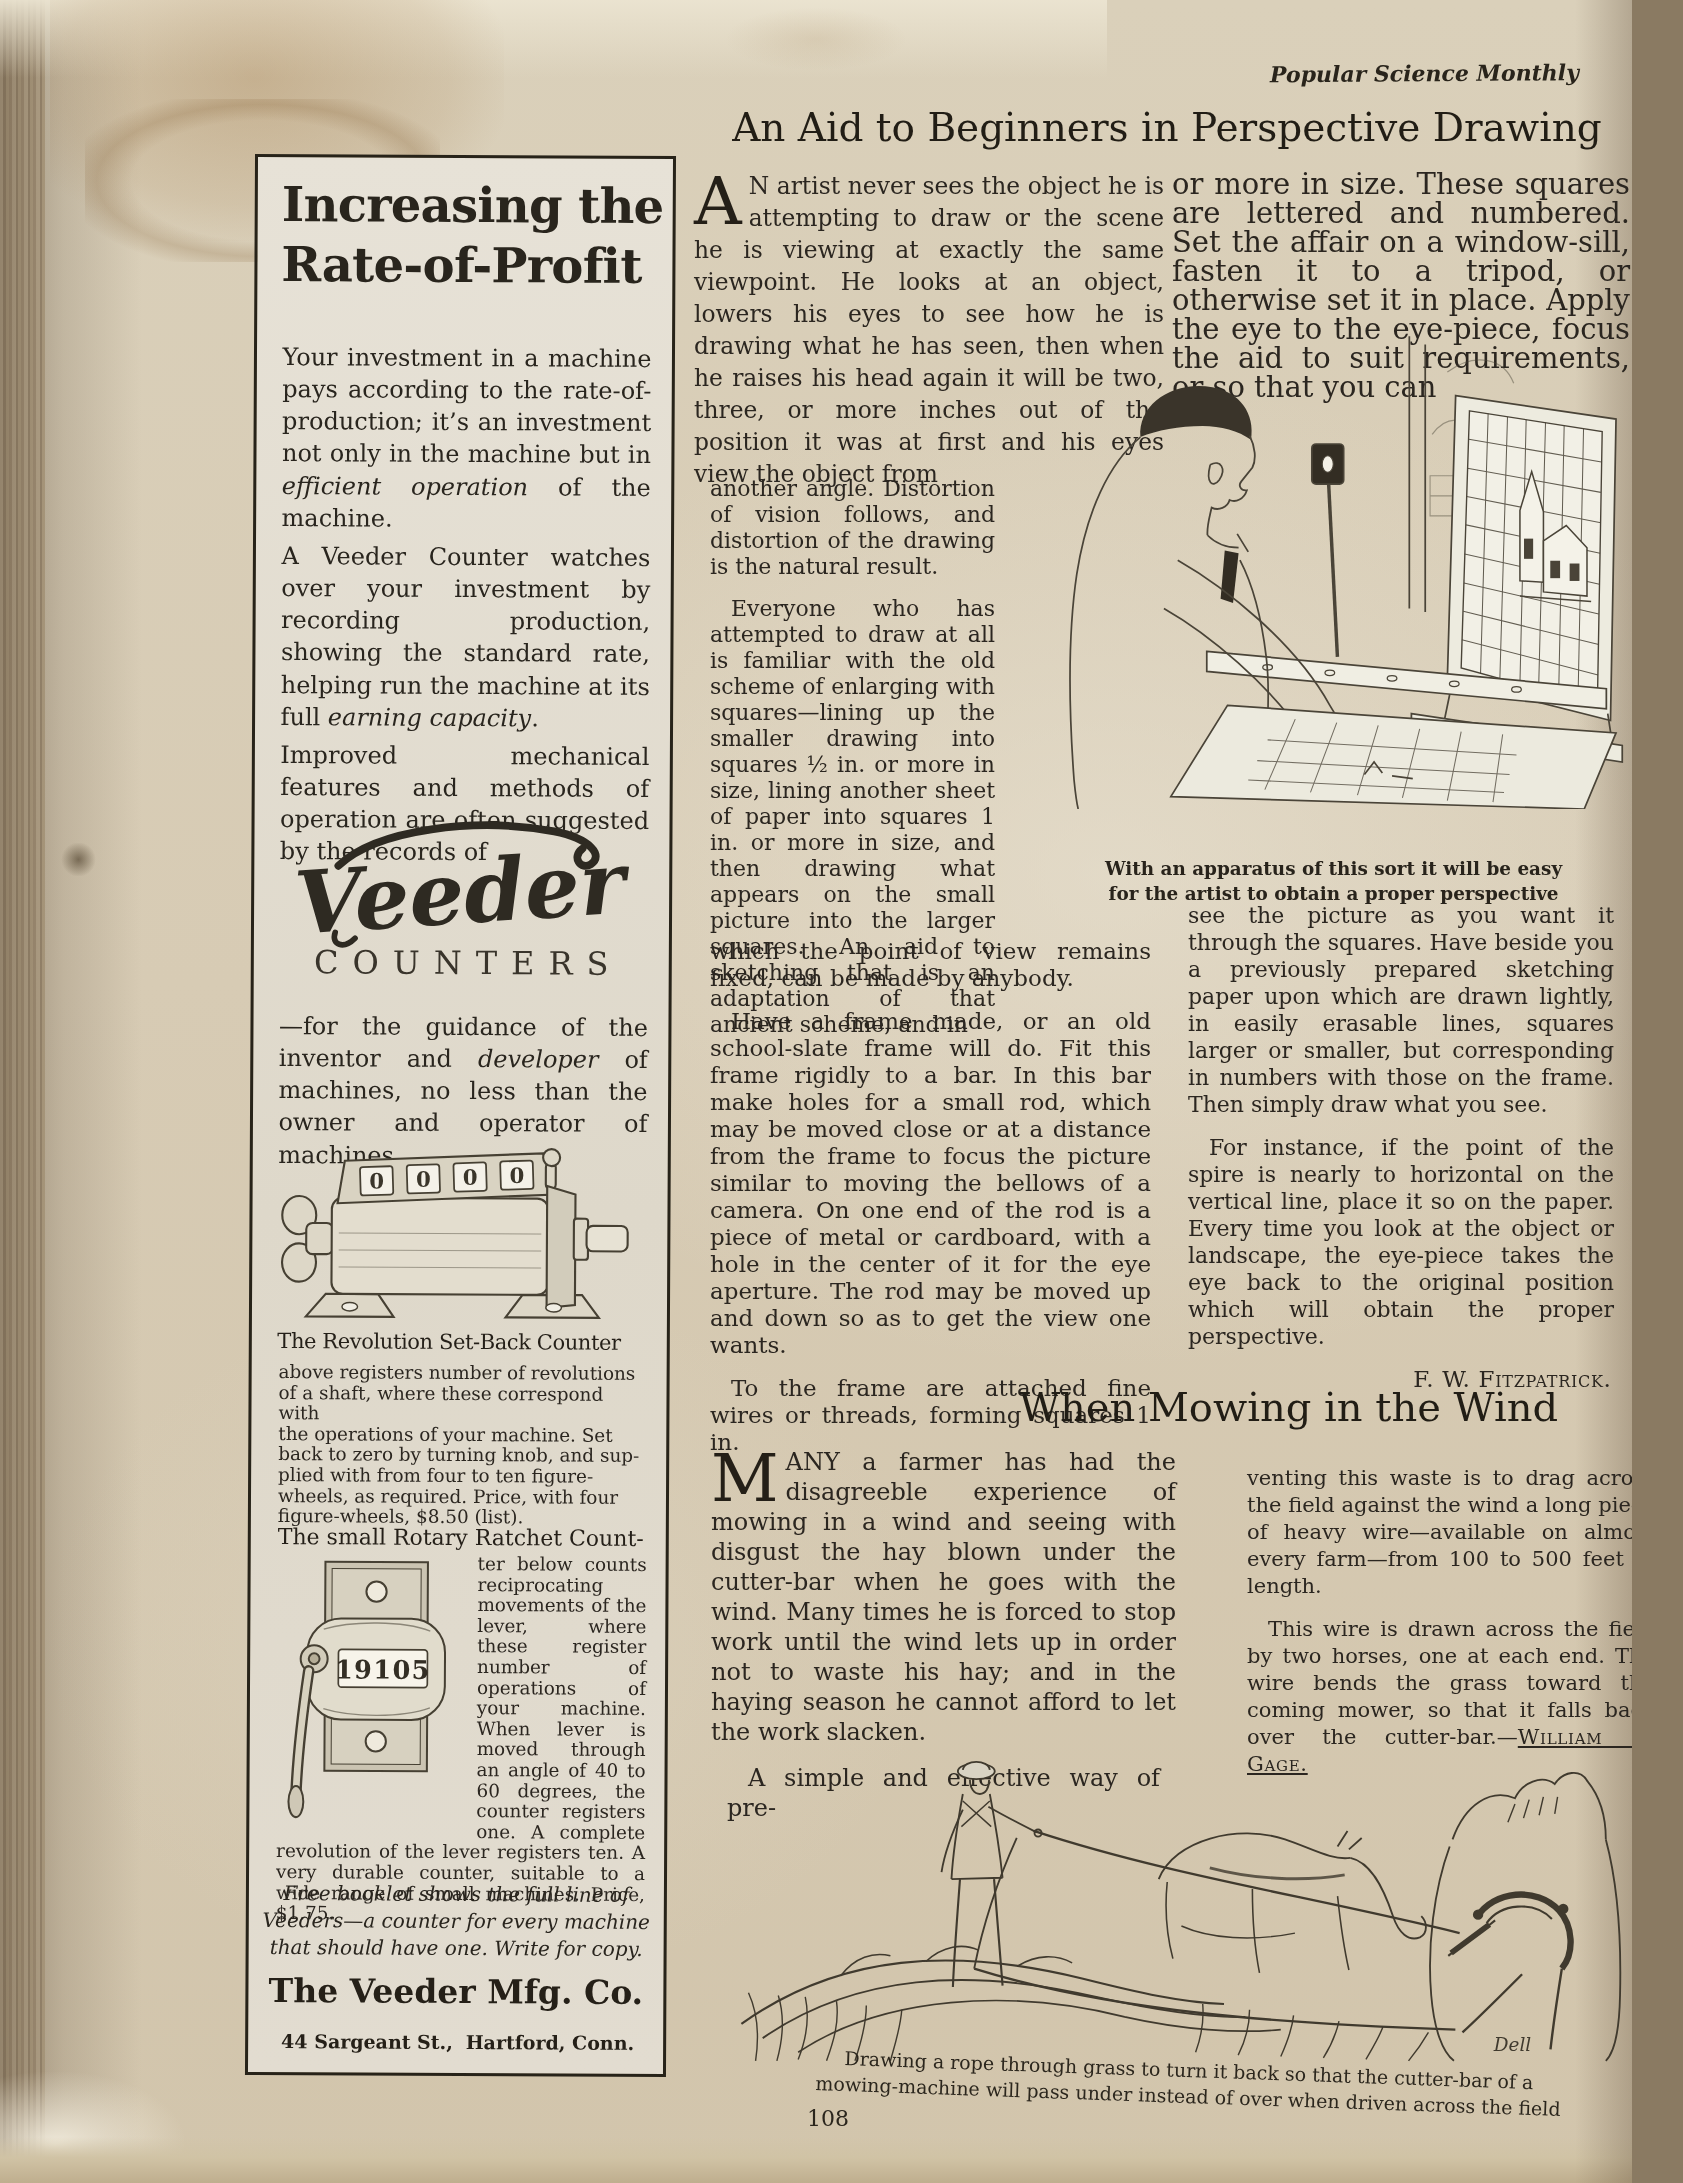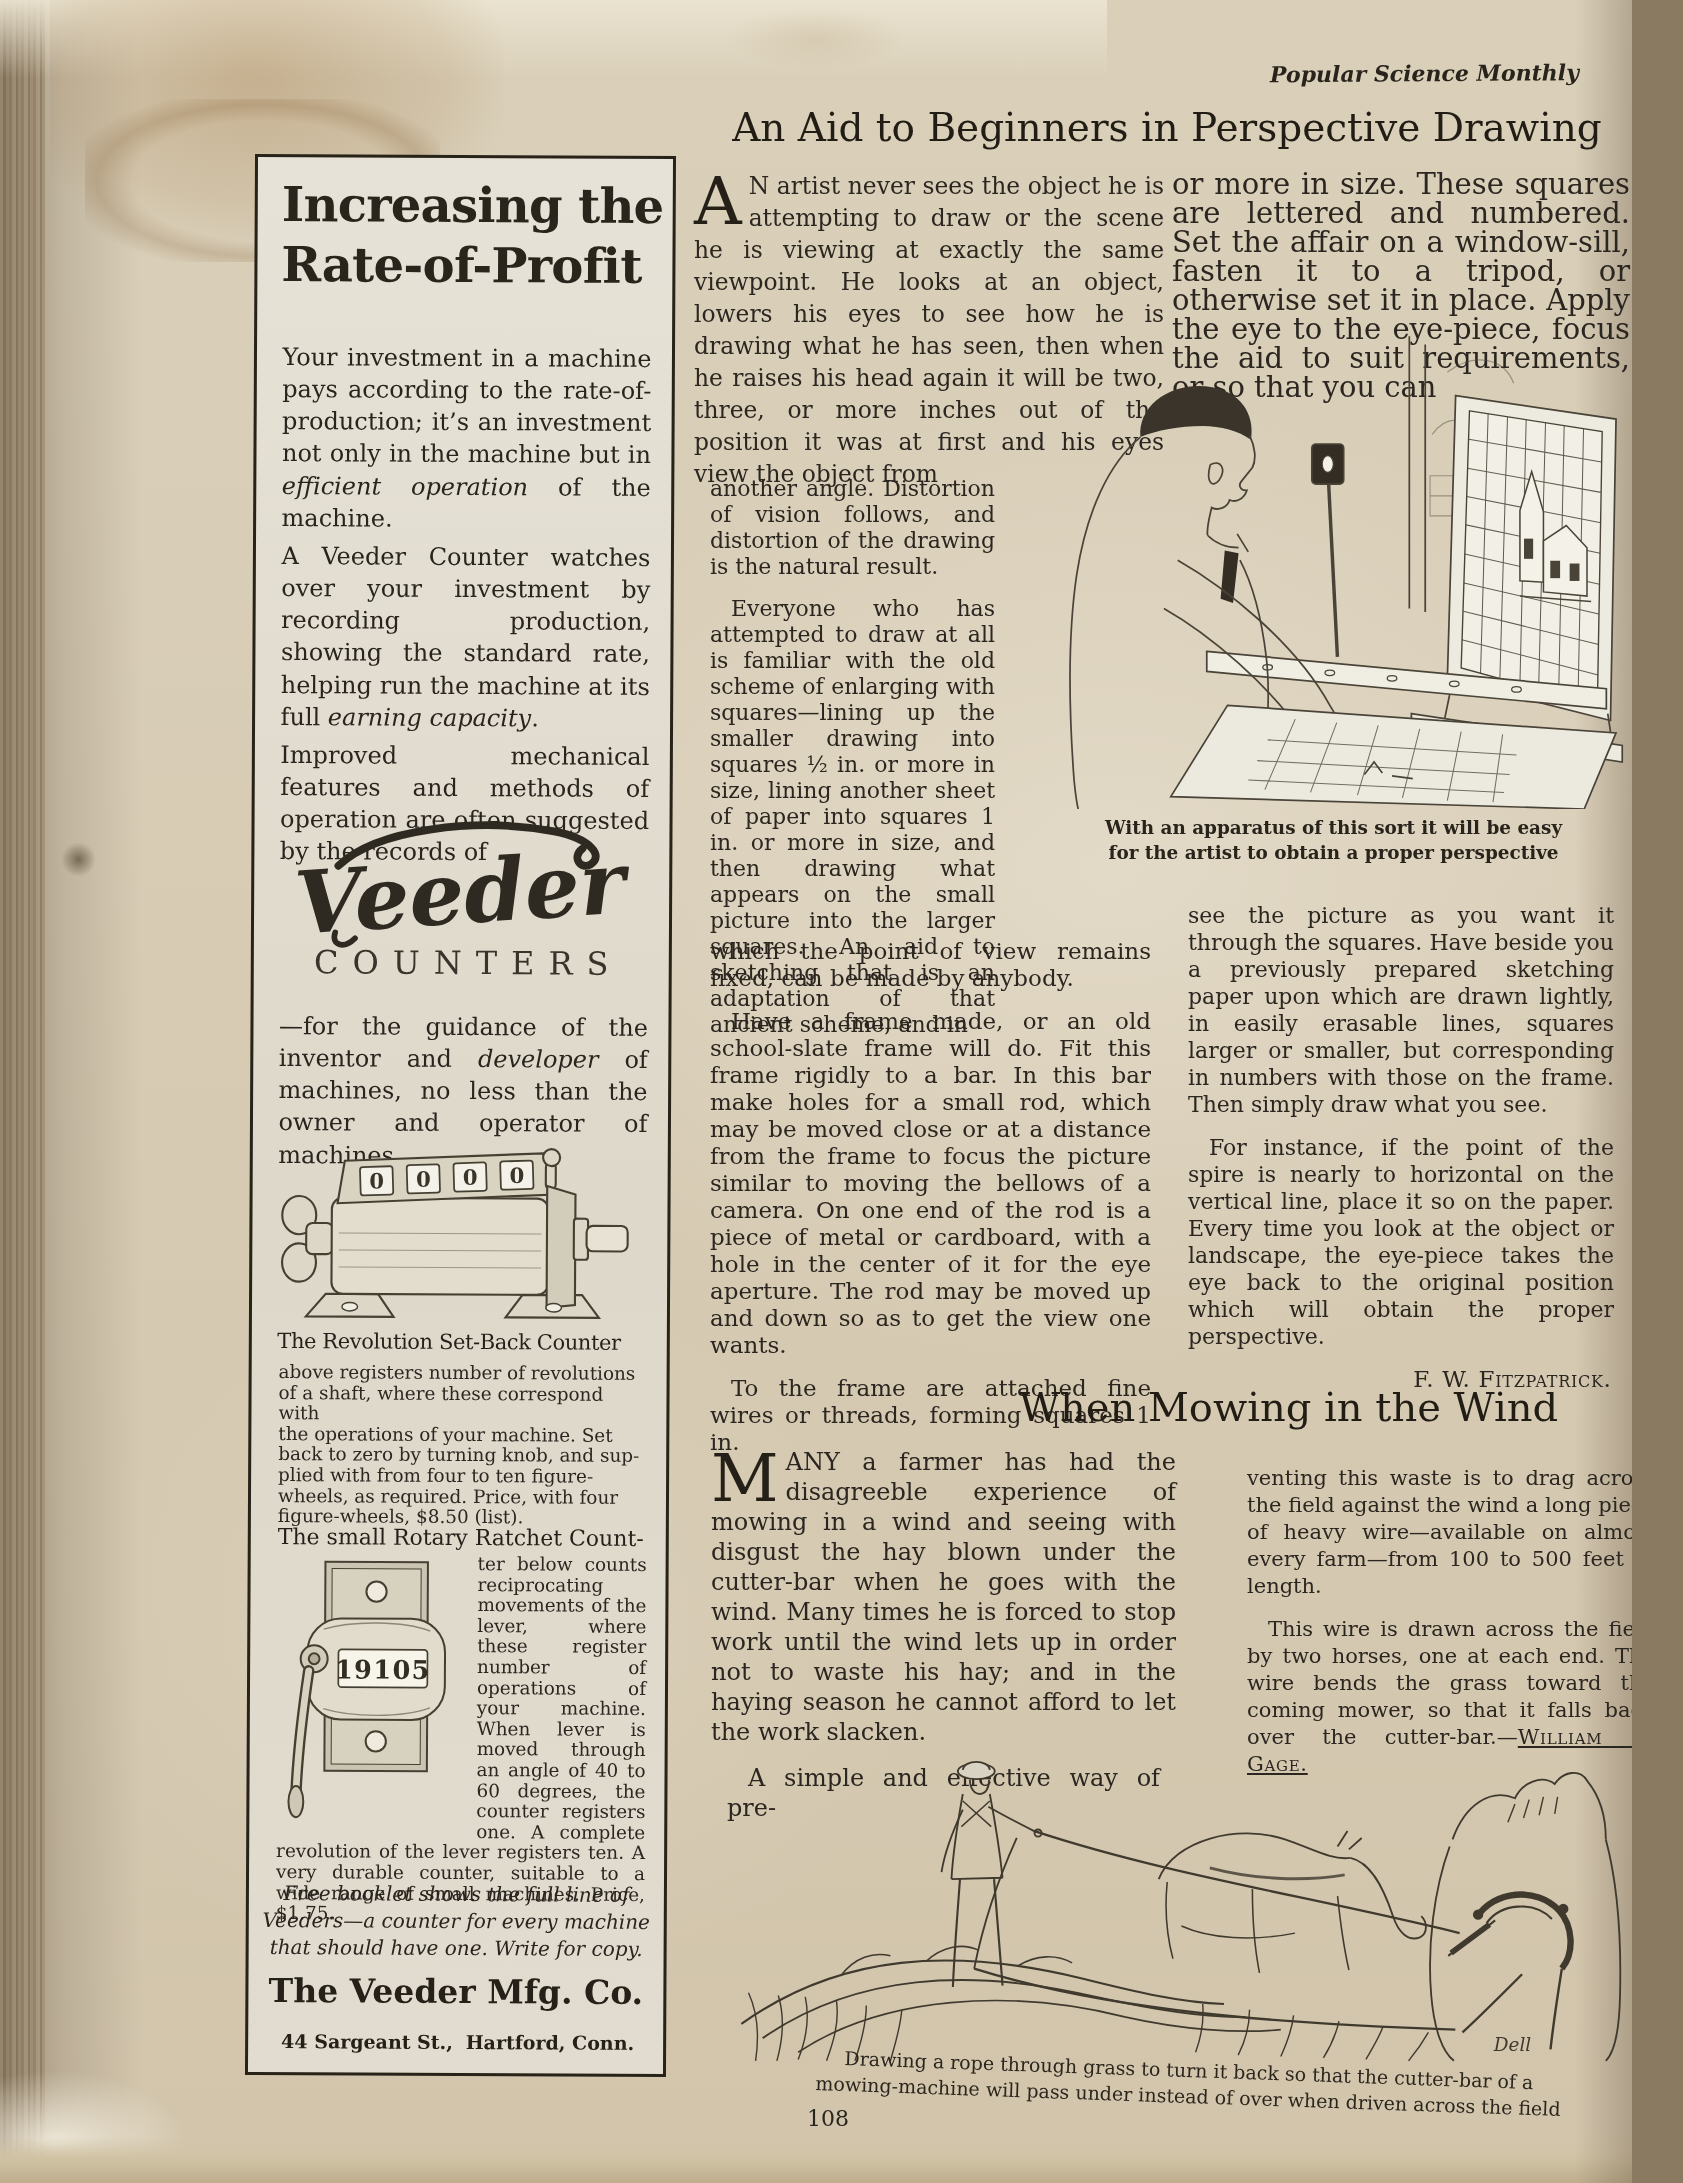--- a/index.html
+++ b/index.html
@@ -71,21 +71,21 @@
   #a1-c2a{left:1172px;top:170px;width:458px;font-size:29px;line-height:29px;}
   #a1-c2b{left:1172px;top:886px;width:458px;font-size:22px;line-height:27px;}
   .byline{text-align:right;padding-right:18.4px;font-variant:small-caps;letter-spacing:0.7px;
     font-size:23px;margin-top:5px;}
   .smallcaps{font-variant:small-caps;letter-spacing:0.7px;text-decoration:underline;}
   #a2-c1{left:711px;top:1447px;width:465px;font-size:24px;line-height:30px;}
   #a2-c2{left:1231px;top:1449px;width:440px;font-size:21px;line-height:27px;}
   .dropA::first-letter,.dropM::first-letter{float:left;font-size:66px;line-height:.78;
     padding:5.7px 7px 0 0;color:#241f17;}
   #illus1{left:1004px;top:332px;width:624px;height:477px;}
-  #cap1{left:1064px;top:815px;width:539px;text-align:center;font-size:18.4px;font-weight:bold;
+  #cap1{left:1064px;top:856px;width:539px;text-align:center;font-size:18.4px;font-weight:bold;
     line-height:25px;white-space:pre-line;color:#28231b;}
   #illus2{left:713px;top:1740px;width:912px;height:323px;}
   #cap2{left:770px;top:2058px;width:837px;text-align:center;font-size:19px;line-height:25.5px;
     white-space:pre-line;color:#2b261d;transform:rotate(2deg);}
   #pageno{left:807px;top:2106px;font-size:22px;color:#2b261d;}
   svg text{font-family:"DejaVu Serif",serif;}
 </style>
 </head>
 <body>
 

